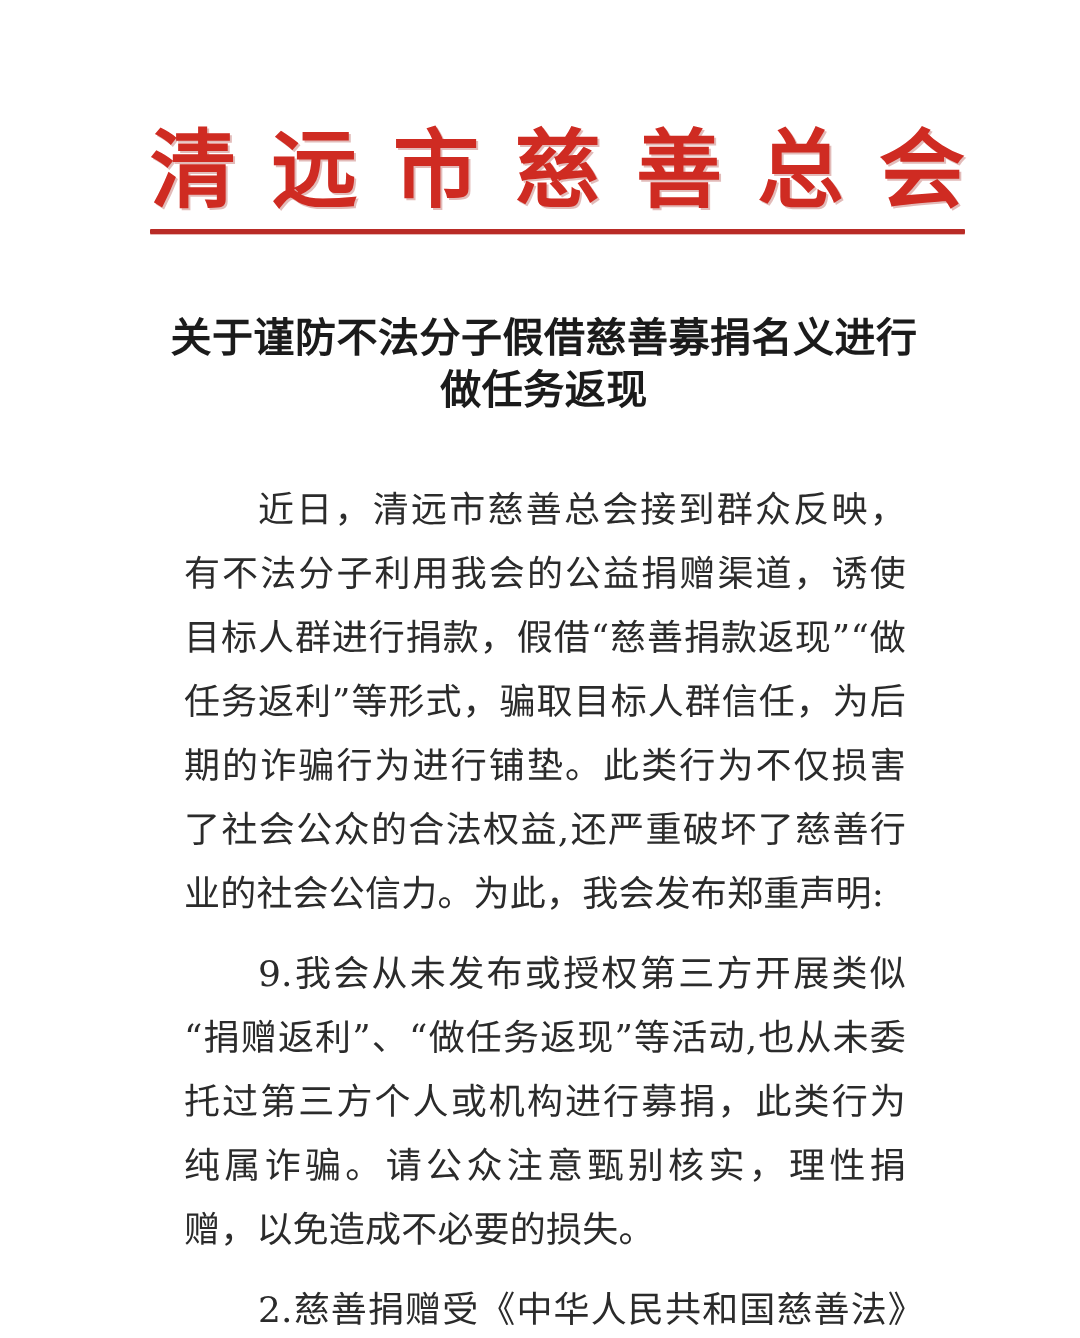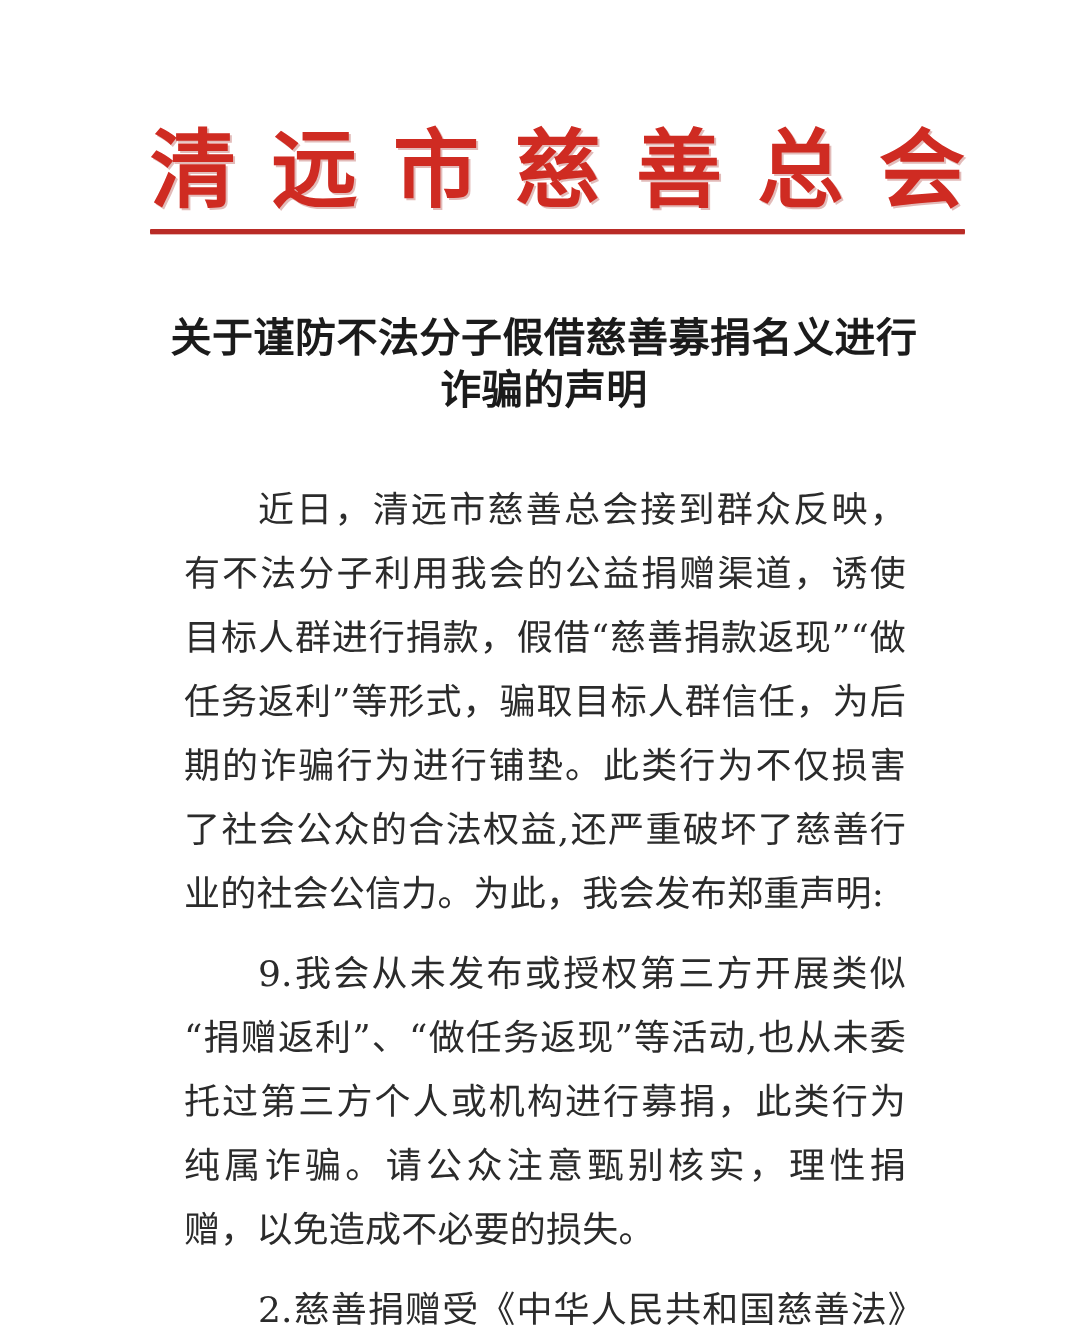--- a/index.html
+++ b/index.html
@@ -121,21 +121,21 @@
       <span class="masthead-char">慈</span>
       <span class="masthead-char">善</span>
       <span class="masthead-char">总</span>
       <span class="masthead-char">会</span>
     </div>
     <div class="masthead-rule"></div>
   </div>
 
   <div class="doc-title">
     <div>关于谨防不法分子假借慈善募捐名义进行</div>
-    <div>诈骗的声明</div>
+    <div>做任务返现</div>
   </div>
 
   <div class="body-block">
     <p class="para">近日，清远市慈善总会接到群众反映，有不法分子利用我会的公益捐赠渠道，诱使目标人群进行捐款，假借“慈善捐款返现”“做任务返利”等形式，骗取目标人群信任，为后期的诈骗行为进行铺垫。此类行为不仅损害了社会公众的合法权益,还严重破坏了慈善行业的社会公信力。为此，我会发布郑重声明:</p>
     <p class="para">9.我会从未发布或授权第三方开展类似“捐赠返利”、“做任务返现”等活动,也从未委托过第三方个人或机构进行募捐，此类行为纯属诈骗。请公众注意甄别核实，理性捐赠，以免造成不必要的损失。</p>
     <p class="para">2.慈善捐赠受《中华人民共和国慈善法》保护。公众在参与慈善捐赠活动前，须确保自身行为是基于慈善目的自愿、无偿赠与财产的活动。参与公益慈善活动，一定要选择正规的渠道和机构，请勿轻信任何非官方渠道发布的信息。</p>
   </div>
 
 </div>
 

